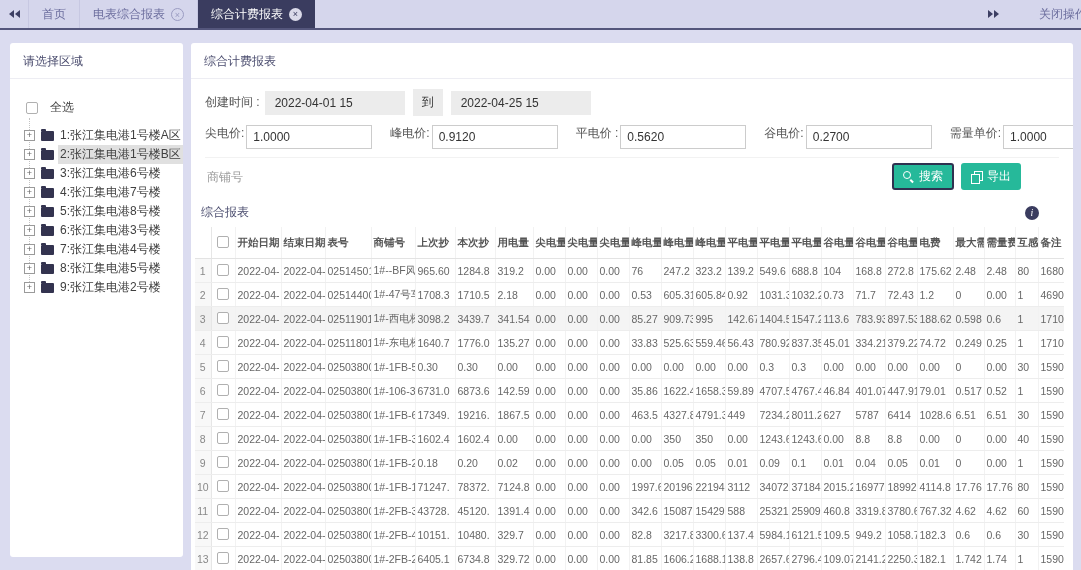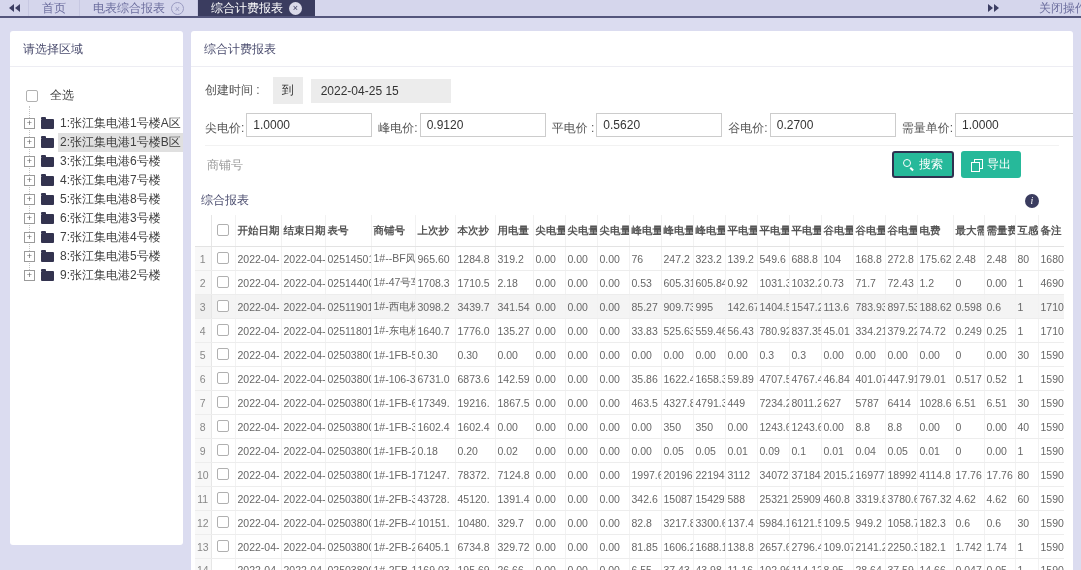--- a/index.html
+++ b/index.html
@@ -1,20 +1,20 @@
 <!DOCTYPE html>
 <html><head>
 <meta charset="utf-8">
 <style>
   * { box-sizing: border-box; margin:0; padding:0; }
   html,body { width:1081px; height:570px; overflow:hidden; }
   body { font-family:"Liberation Sans","DejaVu Sans",sans-serif; background:#dbdcf0; position:relative; }
 
   
-  .topbar { height:18px; background:#d5d6ec; border-bottom:2px solid #54567c; display:flex; align-items:stretch; }
+  .topbar { height:30px; background:#d5d6ec; border-bottom:2px solid #54567c; display:flex; align-items:stretch; }
   .bar-icon-box { width:28px; display:flex; align-items:center; justify-content:center; cursor:pointer; }
   .tri { width:0; height:0; border:4px solid transparent; }
   .tri.l { border-right:5px solid #3c3e63; border-left:0; }
   .tri.r { border-left:5px solid #3c3e63; border-right:0; }
   .tri + .tri { margin-left:1px; }
   .tabs { display:flex; align-items:stretch; }
   .tab { display:flex; align-items:center; gap:6px; padding:0 13px; font-size:12px; color:#6c6e9e; border-right:1px solid #c7c8e2; cursor:pointer; white-space:nowrap; }
   .tab:first-child { border-left:1px solid #c7c8e2; }
   .tab.active { background:#3a3c5f; color:#fff; border-right:none; }
   .tab-close { width:13px; height:13px; border-radius:50%; font-size:9px; line-height:12px; text-align:center; flex:none; }
@@ -43,21 +43,21 @@
   li.selected .tree-label { background:#e0e0e0; }
 
   
   .main { flex:1; height:700px; overflow:hidden; }
   .filters { padding:10px 14px 0; }
   .frow { display:flex; align-items:center; font-size:12px; color:#555; }
   .flabel { margin-right:5px; white-space:nowrap; }
   .date-box { background:#ececec; border:none; font-size:12px; color:#333; padding:5px 10px; width:140px; font-family:inherit; }
   .to-box { background:#ececec; padding:5px 9px; margin:0 8px; color:#333; }
   .price-row { margin-top:9px; }
-  .price-field { display:flex; align-items:flex-end; margin-right:6px; }
+  .price-field { display:flex; align-items:flex-start; margin-right:18px; }
   .price-input { border:1px solid #ccc; width:126px; padding:4px 6px; font-size:12px; color:#333; font-family:inherit; }
   .search-row { margin-top:8px; border-top:1px solid #f2f2f2; padding:5px 38px 5px 0; display:flex; align-items:center; }
   .shop-input { border:none; outline:none; flex:1; font-size:12px; color:#333; padding:5px 2px; font-family:inherit; }
   .shop-input::placeholder { color:#9a9a9a; }
   .btn { display:inline-flex; align-items:center; gap:5px; background:#26b99a; color:#fff; font-size:12px; border:none; border-radius:3px; padding:5px 10px; cursor:pointer; font-family:inherit; }
   .btn.search { border:2px solid #2f3150; padding:3px 9px; margin-right:7px; }
   .icon-search { position:relative; width:11px; height:11px; display:inline-block; flex:none; }
   .icon-search::before { content:""; position:absolute; left:0; top:0; width:6px; height:6px; border:1.5px solid #fff; border-radius:50%; }
   .icon-search::after { content:""; position:absolute; left:8px; top:8px; width:4px; height:2px; background:#fff; transform:rotate(45deg); transform-origin:0 0; }
   .icon-export { position:relative; width:11px; height:12px; display:inline-block; flex:none; }
@@ -167,20 +167,21 @@
         </ul>
     </div>
   </aside>
 
   <section class="panel main">
     <div class="panel-header">综合计费报表</div>
 
     <div class="filters">
       <div class="frow">
         <span class="flabel">创建时间 :</span>
+        <input class="date-box" readonly="" value="2022-04-01 15" style="">
         <span class="to-box">到</span>
         <input class="date-box" readonly="" value="2022-04-25 15" style="">
       </div>
       <div class="frow price-row">
           <div class="price-field">
             <span class="flabel" style="margin-right: 2px;">尖电价:</span>
             <input class="price-input" value="1.0000" style="">
           </div>
           <div class="price-field">
             <span class="flabel" style="margin-right: 2px;">峰电价:</span>

